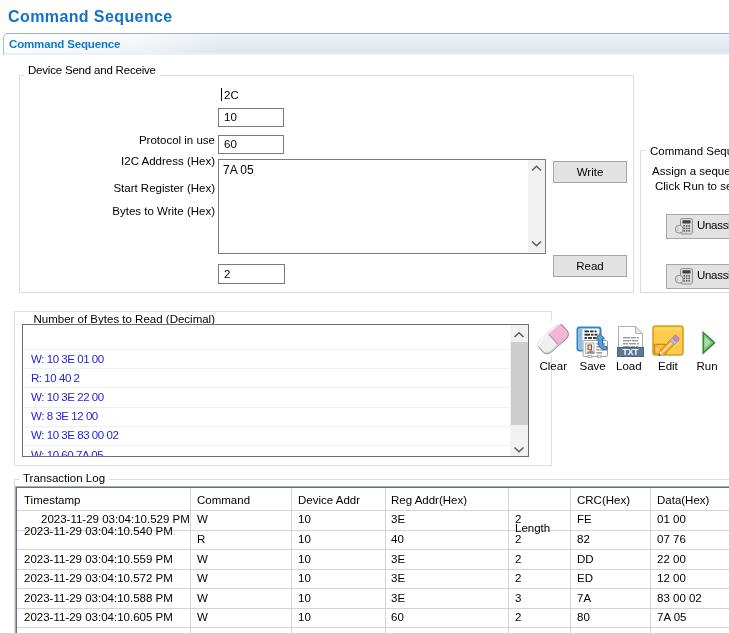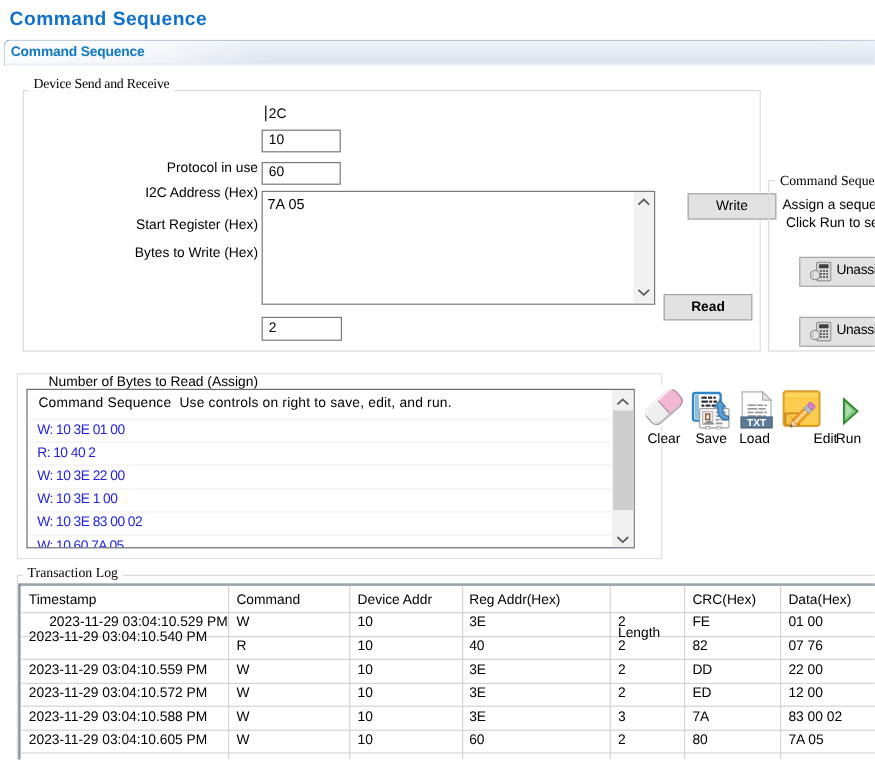--- a/index.html
+++ b/index.html
@@ -4,21 +4,21 @@
 <style>
 html,body{margin:0;padding:0;}
 body{width:729px;height:633px;position:relative;overflow:hidden;background:#ffffff;
   font-family:"Liberation Sans",sans-serif;font-size:11.5px;color:#000;}
 .abs{position:absolute;}
 .lbl{position:absolute;white-space:nowrap;}
 .rlbl{position:absolute;text-align:right;white-space:nowrap;margin-top:45px;}
 .tb{position:absolute;border:1px solid #7a7a7a;background:#fff;}
 .btn{position:absolute;border:1px solid #a6a6a6;background:#e2e2e2;text-align:center;}
 .gb{position:absolute;border:1px solid #dcdcdc;}
-.gblbl{position:absolute;background:#fff;padding:0 3px;white-space:nowrap;font-family:Liberation Serif, serif;}
+.gblbl{position:absolute;background:#fff;padding:0 3px;white-space:nowrap;}
 .grid-v{position:absolute;width:1px;background:#d4d4d4;}
 .grid-h{position:absolute;height:1px;background:#d4d4d4;}
 .cell{position:absolute;white-space:nowrap;}
 </style>
 </head>
 <body>
 
 <div class="lbl" style="left:8px;top:8px;font-size:16px;letter-spacing:0.4px;font-weight:bold;color:#1171cb;">Command Sequence</div>
 
 <div class="abs" style="left:3px;top:33px;width:726px;height:21px;
@@ -43,25 +43,25 @@
 
 <div class="rlbl" style="left:0;top:159.5px;width:215px;">Bytes to Write (Hex)</div>
 <div class="tb" style="left:218px;top:159px;width:326px;height:93px;"></div>
 <div class="lbl" style="left:223px;top:163px;font-size:12px;">7A 05</div>
 
 <div class="abs" style="left:528px;top:160px;width:17px;height:92px;background:#f1f1f1;"></div>
 <svg class="abs" style="left:528px;top:160px;" width="17" height="92">
   <path d="M4 10.5 L8.5 6.3 L13 10.5" fill="none" stroke="#5b5b5b" stroke-width="1.5"></path>
   <path d="M4 81.5 L8.5 85.7 L13 81.5" fill="none" stroke="#5b5b5b" stroke-width="1.5"></path>
 </svg>
-<div class="btn" style="left:573px;top:161px;width:72px;height:20px;line-height:20px;">Write</div>
-
-<div class="rlbl" style="left:0;top:268px;width:215px;">Number of Bytes to Read (Assign)</div>
+<div class="btn" style="left:553px;top:161px;width:72px;height:20px;line-height:20px;">Write</div>
+
+<div class="rlbl" style="left:0;top:268px;width:215px;">Number of Bytes to Read (Decimal)</div>
 <div class="tb" style="left:218px;top:264px;width:60px;height:18px;line-height:18px;padding-left:5px;">2</div>
-<div class="btn" style="left:553px;top:245px;width:72px;height:20px;line-height:20px;font-weight:bold;">Read</div>
+<div class="btn" style="left:553px;top:255px;width:72px;height:20px;line-height:20px;">Read</div>
 
 <div class="gb" style="left:640px;top:150px;width:180px;height:141px;"></div>
 <div class="gblbl" style="left:646px;top:145px;padding:0 4px;">Command Sequence</div>
 <div class="lbl" style="left:652px;top:164.5px;">Assign a sequence</div>
 <div class="lbl" style="left:655px;top:180px;">Click Run to see</div>
 <div class="btn" style="left:666px;top:214px;width:120px;height:23px;"></div>
 <div class="btn" style="left:666px;top:264px;width:120px;height:23px;"></div>
 <div class="lbl" style="left:697px;top:219px;letter-spacing:-0.3px;">Unassigned</div>
 <div class="lbl" style="left:697px;top:269px;letter-spacing:-0.3px;">Unassigned</div>
 
@@ -96,25 +96,24 @@
       <circle cx="14.2" cy="10.3" r="0.85"></circle>
     <circle cx="9.2" cy="12.8" r="0.85"></circle>
       <circle cx="11.7" cy="12.8" r="0.85"></circle>
       <circle cx="14.2" cy="12.8" r="0.85"></circle>
   </g>
 </svg>
 
 <div class="abs" style="left:14px;top:311px;width:536px;height:153px;border:1px solid #e0e0e0;"></div>
 
 <div class="abs" style="left:22px;top:324px;width:505px;height:131px;border:1px solid #696f75;background:#fff;overflow:hidden;">
-  <div class="lbl" style="left:9px;top:4.5px;color:#000;letter-spacing:0.17px;">Command Sequence&nbsp;&nbsp;Use controls on right to save, edit, and run.</div>
   <div class="lbl" style="left:8px;top:27.5px;color:#2323dd;letter-spacing:-0.45px;">W: 10 3E 01 00</div>
   <div class="lbl" style="left:8px;top:46.7px;color:#2323dd;letter-spacing:-0.45px;">R: 10 40 2</div>
   <div class="lbl" style="left:8px;top:65.9px;color:#2323dd;letter-spacing:-0.45px;">W: 10 3E 22 00</div>
-  <div class="lbl" style="left:8px;top:85.1px;color:#2323dd;letter-spacing:-0.45px;">W: 10 3E 1 00</div>
+  <div class="lbl" style="left:8px;top:85.1px;color:#2323dd;letter-spacing:-0.45px;">W: 8 3E 12 00</div>
   <div class="lbl" style="left:8px;top:104.3px;color:#2323dd;letter-spacing:-0.45px;">W: 10 3E 83 00 02</div>
   <div class="lbl" style="left:8px;top:123.5px;color:#2323dd;letter-spacing:-0.45px;">W: 10 60 7A 05</div>
   <div class="grid-h" style="left:0;top:23.9px;width:487px;background:#f0f0f0;"></div>
   <div class="grid-h" style="left:0;top:43.1px;width:487px;background:#f0f0f0;"></div>
   <div class="grid-h" style="left:0;top:62.3px;width:487px;background:#f0f0f0;"></div>
   <div class="grid-h" style="left:0;top:81.5px;width:487px;background:#f0f0f0;"></div>
   <div class="grid-h" style="left:0;top:100.7px;width:487px;background:#f0f0f0;"></div>
   <div class="grid-h" style="left:0;top:119.9px;width:487px;background:#f0f0f0;"></div>
 
   <div class="abs" style="left:487px;top:0;width:18px;height:131px;background:#f1f1f1;"></div>
@@ -210,21 +209,21 @@
   </g>
 </svg>
 
 <svg class="abs" style="left:700px;top:329px;" width="18" height="27" viewBox="0 0 18 27">
   <path d="M3.2 3.5 L14.6 13.75 L3.2 24 z" fill="#7cc47c" stroke="#2d8a2d" stroke-width="1.5"></path>
   <path d="M4.6 7 L10.8 13.2 L4.6 19.4 z" fill="#abdcab"></path>
 </svg>
 <div class="lbl" style="left:539.5px;top:359.5px;">Clear</div>
 <div class="lbl" style="left:579.5px;top:359.5px;">Save</div>
 <div class="lbl" style="left:616px;top:359.5px;">Load</div>
-<div class="lbl" style="left:658px;top:359.5px;margin-left:20px;">Edit</div>
+<div class="lbl" style="left:658px;top:359.5px;">Edit</div>
 <div class="lbl" style="left:696.5px;top:359.5px;">Run</div>
 
 <div class="gb" style="left:14px;top:479px;width:730px;height:170px;"></div>
 <div class="gblbl" style="left:19px;top:472px;padding:0 4px;">Transaction Log</div>
 
 <div class="abs" style="left:15px;top:486px;width:714px;height:147px;border:1px solid #a3aeb9;border-right:none;"></div>
 <div class="abs" style="left:16px;top:487px;width:713px;height:146px;border:1px solid #65717e;border-right:none;background:#fff;"></div>
 
 <div class="grid-v" style="left:190px;top:488px;height:145px;"></div>
 <div class="grid-v" style="left:291px;top:488px;height:145px;"></div>

